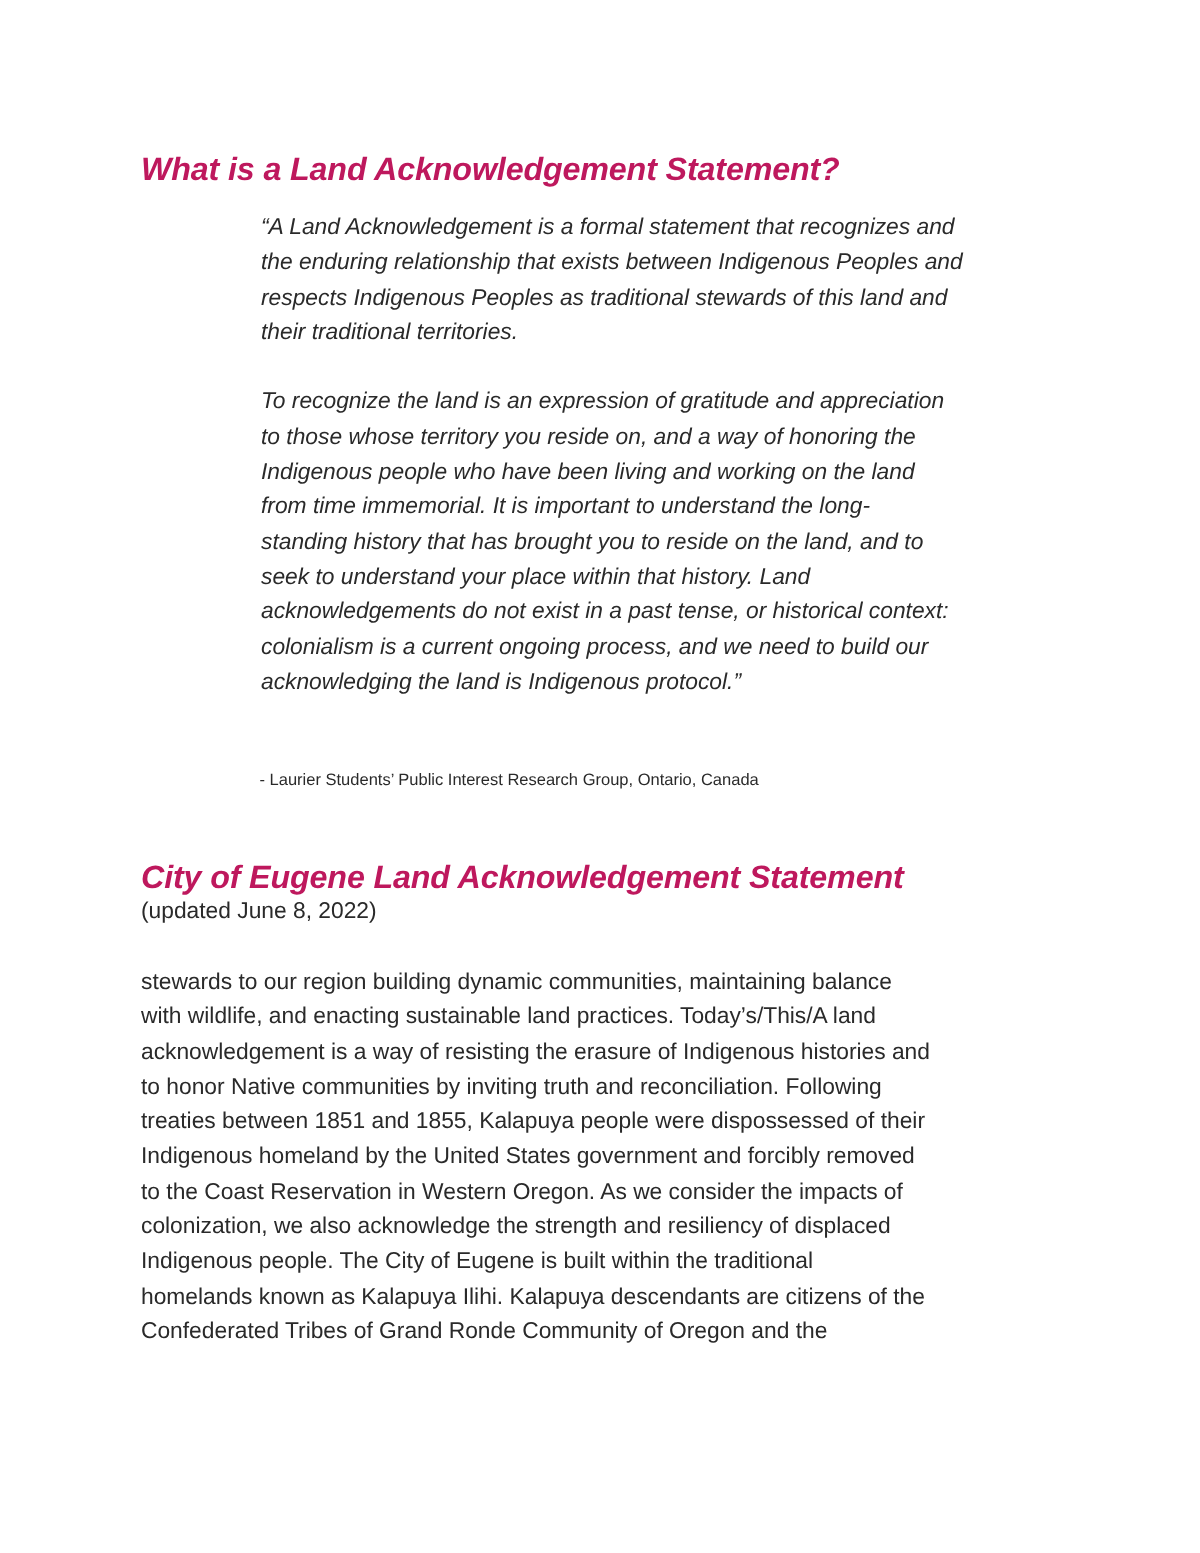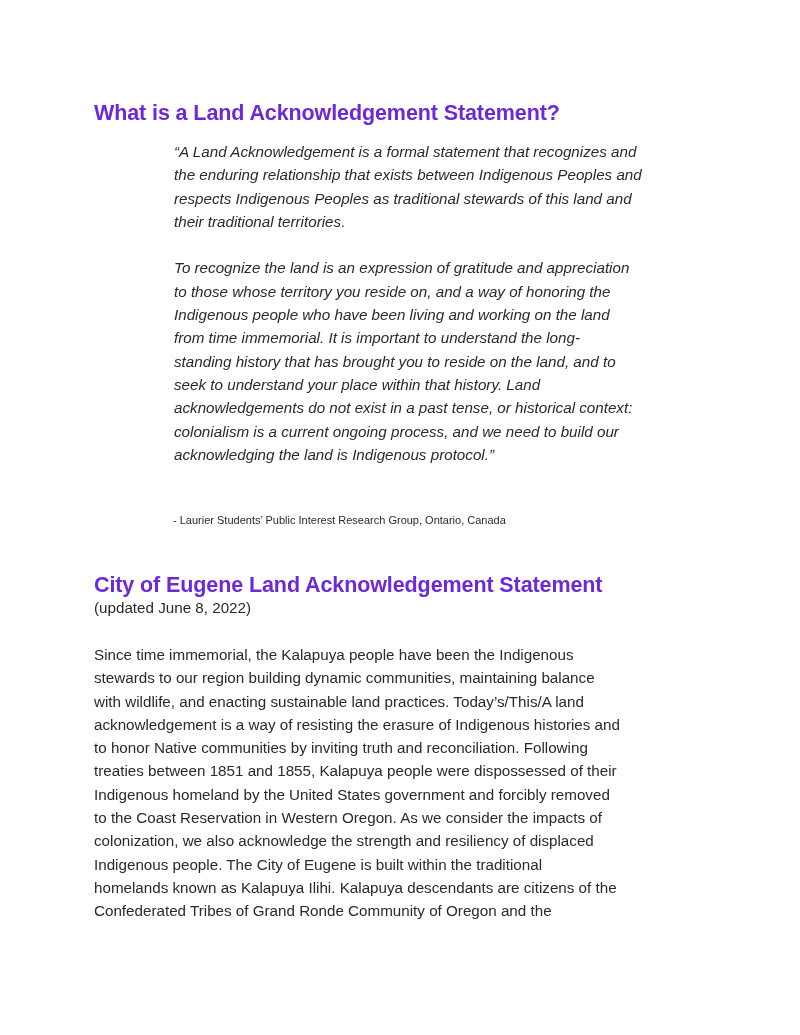--- a/index.html
+++ b/index.html
@@ -18,24 +18,25 @@
     .page {
       position: absolute;
       left: 94px;
       top: 0;
       width: 620px;
     }
     h1.section-heading {
       font-family: "Liberation Sans", "DejaVu Sans", sans-serif;
       font-weight: bold;
       font-size: 21.5px;
-      color: #6d28d9;
+      color: #be185d;
       margin: 0;
       letter-spacing: -0.1px;
       white-space: nowrap;
+      font-style: italic;
     }
     .h1-first {
       position: absolute;
       top: 99px;
       left: 0;
       line-height: 28px;
     }
     .quote-block {
       position: absolute;
       left: 79px;
@@ -115,21 +116,20 @@
     </p>
   </blockquote>
 
   <div class="attribution">- Laurier Students’ Public Interest Research Group, Ontario, Canada</div>
 
   <h1 class="section-heading h1-second">City of Eugene Land Acknowledgement Statement</h1>
 
   <div class="updated-note">(updated June 8, 2022)</div>
 
   <p class="body-para">
-    <span class="line">Since time immemorial, the Kalapuya people have been the Indigenous</span>
     <span class="line">stewards to our region building dynamic communities, maintaining balance</span>
     <span class="line">with wildlife, and enacting sustainable land practices. Today’s/This/A land</span>
     <span class="line">acknowledgement is a way of resisting the erasure of Indigenous histories and</span>
     <span class="line">to honor Native communities by inviting truth and reconciliation. Following</span>
     <span class="line">treaties between 1851 and 1855, Kalapuya people were dispossessed of their</span>
     <span class="line">Indigenous homeland by the United States government and forcibly removed</span>
     <span class="line">to the Coast Reservation in Western Oregon. As we consider the impacts of</span>
     <span class="line">colonization, we also acknowledge the strength and resiliency of displaced</span>
     <span class="line">Indigenous people. The City of Eugene is built within the traditional</span>
     <span class="line">homelands known as Kalapuya Ilihi. Kalapuya descendants are citizens of the</span>

